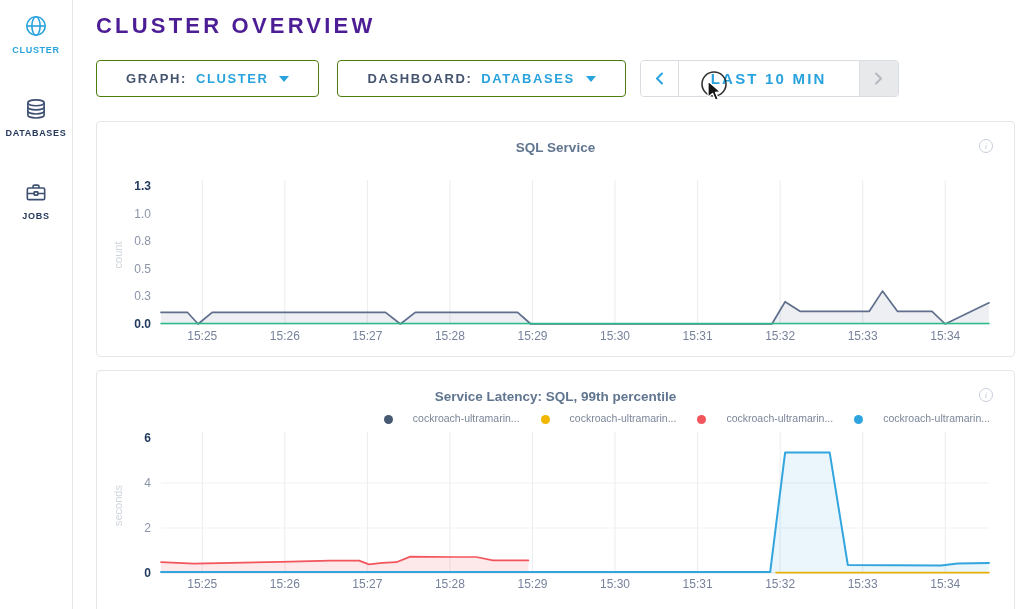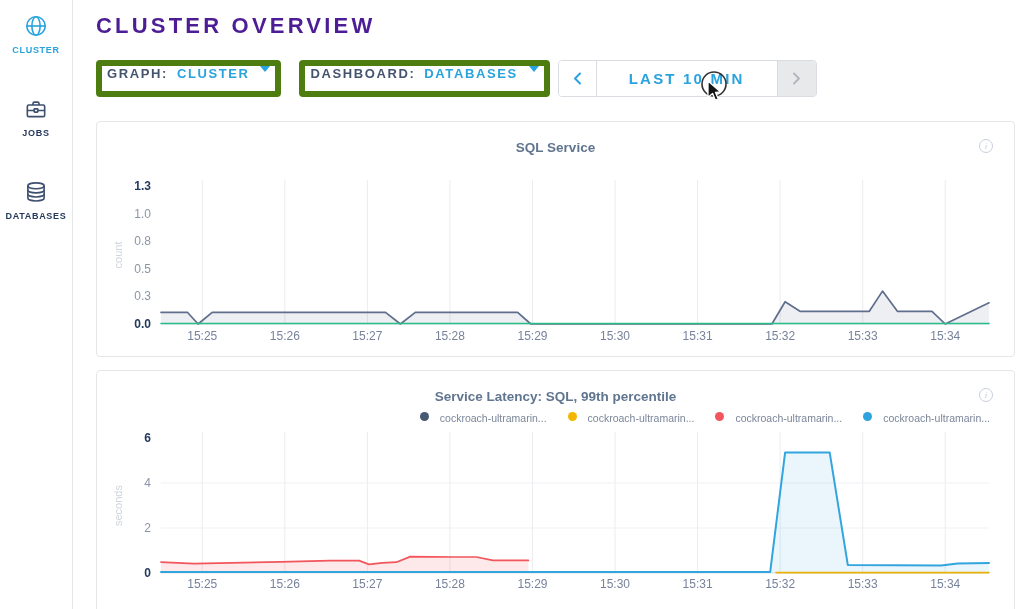--- a/index.html
+++ b/index.html
@@ -28,32 +28,32 @@
   .nav-item.active .nav-icon { color:#29a3dd; }
   .nav-item.active .nav-label { color:#29a3dd; }
   
   .main { position:absolute; left:73px; top:0; width:959px; padding-left:23px; }
   .page-title {
     margin:0; padding-top:13px; font-size:22px; font-weight:700;
     letter-spacing:3.2px; color:#4c1d95;
   }
   .controls { display:flex; align-items:center; margin-top:21px; }
   .dropdown {
-    height:37px; border:6px solid #4d7c0f; border-radius:4px; background:#fff;
-    display:flex; align-items:flex-start; padding:0 5px; cursor:pointer;
+    height:37px; border:1px solid #4d7c0f; border-radius:4px; background:#fff;
+    display:flex; align-items:center; padding:0 29px; cursor:pointer;
     font-size:13px; font-weight:700; letter-spacing:1.6px;
   }
   .dd-label { color:#44546f; margin-right:9px; }
   .dd-value { color:#29a3dd; margin-right:11px; }
   .caret {
     width:0; height:0; border-left:5px solid transparent; border-right:5px solid transparent;
     border-top:6px solid #29a3dd; display:inline-block;
   }
   .gap1 { margin-right:18px; }
-  .gap2 { margin-right:8px; }
+  .gap2 { margin-right:14px; }
   .timewin {
     height:37px; border:1px solid #d9dce1; border-radius:4px; background:#fff;
     display:flex; overflow:hidden;
   }
   .tw-btn {
     width:38px; display:flex; align-items:center; justify-content:center;
     background:#fff; border:none; border-right:1px solid #d9dce1; cursor:pointer;
     color:#29a3dd; padding:0;
   }
   .tw-label {
@@ -76,21 +76,21 @@
   .info-icon {
     position:absolute; top:17px; right:21px; width:14px; height:14px;
     border:1px solid #c8cedd; border-radius:50%; color:#c8cedd;
     font-size:9px; line-height:12px; text-align:center; font-style:italic;
     font-family:"Liberation Serif", serif; cursor:pointer;
   }
   .legend {
     display:flex; justify-content:flex-end; align-items:center;
     padding-right:24px; margin-top:8px; gap:21px; position:relative; z-index:2;
   }
-  .legend-item { display:flex; align-items:flex-start; gap:11px; cursor:pointer; }
+  .legend-item { display:flex; align-items:flex-end; gap:20px; cursor:pointer; }
   .legend-dot { width:9px; height:9px; border-radius:50%; }
   .legend-label { font-size:10.5px; color:#7b8699; }
   .chart-svg { position:absolute; left:0; top:0; z-index:1; }
   .xtick { font-size:12px; fill:#77829b; }
   .ytick { font-size:12px; fill:#8b95a7; }
   .ytick.strong { fill:#223a5e; font-weight:700; }
   .ylabel { font-size:11px; fill:#cfd5dd; }
   
   .cursor { position:absolute; left:694px; top:70px; z-index:20; pointer-events:none; }
 </style>
@@ -104,38 +104,38 @@
           <circle cx="12" cy="12" r="8.5"></circle>
           <ellipse cx="12" cy="12" rx="3.8" ry="8.5"></ellipse>
           <path d="M3.5 12h17"></path>
         </svg>
       </span>
       <span class="nav-label">CLUSTER</span>
     </div>
     <div class="nav-item">
       <span class="nav-icon">
         <svg viewBox="0 0 24 24" fill="none" stroke="currentColor" stroke-width="1.5">
+          <ellipse cx="12" cy="6.3" rx="7.5" ry="2.7"></ellipse>
+          <path d="M4.5 6.3v11.3c0 1.5 3.36 2.7 7.5 2.7s7.5-1.2 7.5-2.7V6.3"></path>
+          <path d="M4.5 10.1c0 1.5 3.36 2.7 7.5 2.7s7.5-1.2 7.5-2.7"></path>
+          <path d="M4.5 13.9c0 1.5 3.36 2.7 7.5 2.7s7.5-1.2 7.5-2.7"></path>
+        </svg>
+      </span>
+      <span class="nav-label">DATABASES</span>
+    </div>
+    <div class="nav-item">
+      <span class="nav-icon">
+        <svg viewBox="0 0 24 24" fill="none" stroke="currentColor" stroke-width="1.5">
           <rect x="4" y="8.3" width="16" height="10.7" rx="1.3"></rect>
           <path d="M9.2 8.3V7.1c0-.8.64-1.5 1.45-1.5h2.7c.8 0 1.45.7 1.45 1.5v1.2"></path>
           <path d="M4 13.4h6.3M13.7 13.4H20"></path>
           <rect x="10.3" y="11.9" width="3.4" height="3" rx="0.6"></rect>
         </svg>
       </span>
       <span class="nav-label">JOBS</span>
-    </div>
-    <div class="nav-item">
-      <span class="nav-icon">
-        <svg viewBox="0 0 24 24" fill="none" stroke="currentColor" stroke-width="1.5">
-          <ellipse cx="12" cy="6.3" rx="7.5" ry="2.7"></ellipse>
-          <path d="M4.5 6.3v11.3c0 1.5 3.36 2.7 7.5 2.7s7.5-1.2 7.5-2.7V6.3"></path>
-          <path d="M4.5 10.1c0 1.5 3.36 2.7 7.5 2.7s7.5-1.2 7.5-2.7"></path>
-          <path d="M4.5 13.9c0 1.5 3.36 2.7 7.5 2.7s7.5-1.2 7.5-2.7"></path>
-        </svg>
-      </span>
-      <span class="nav-label">DATABASES</span>
     </div>
   </aside>
 
 <div class="main">
   <h1 class="page-title">CLUSTER OVERVIEW</h1>
 
   <div class="controls">
     <div class="dropdown gap1">
       <span class="dd-label">GRAPH:</span>
       <span class="dd-value">CLUSTER</span>

